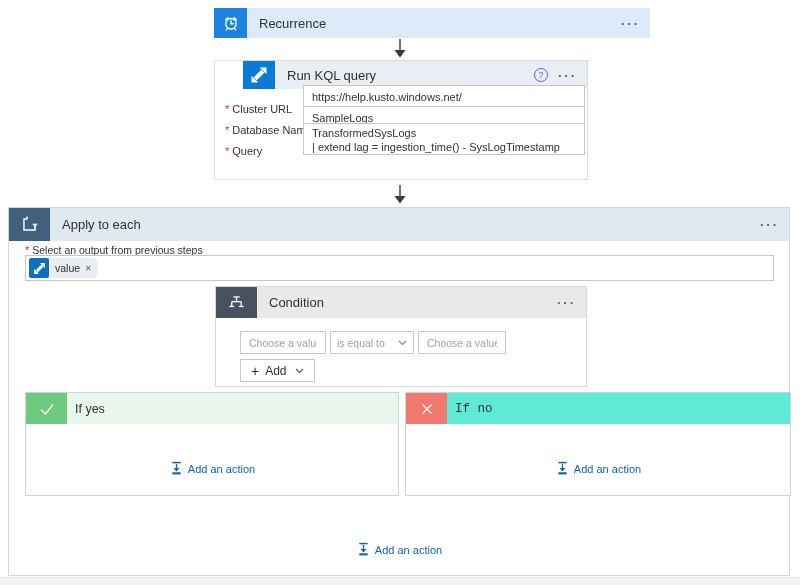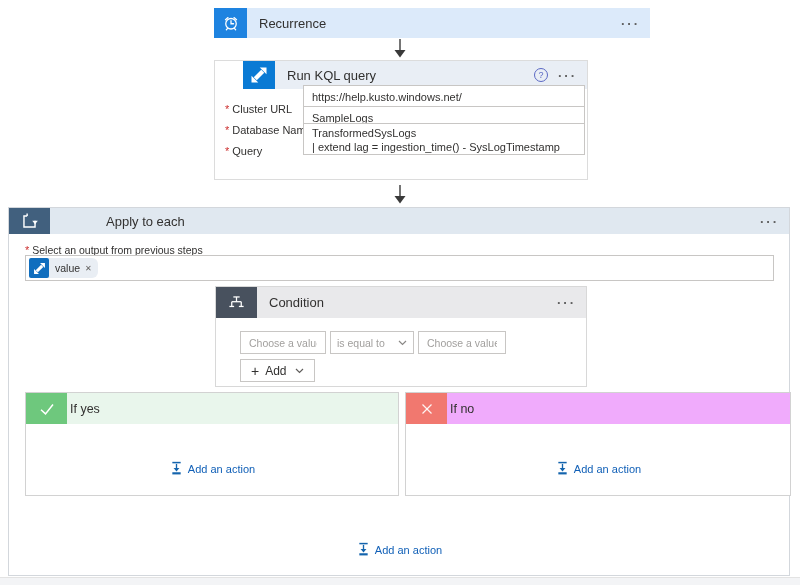--- a/index.html
+++ b/index.html
@@ -35,21 +35,21 @@
   .kql-head .ellipsis { margin-left:10px; }
   .kql-row { position:absolute; left:0; display:flex; align-items:center; }
   .kql-row .lab { position:absolute; left:10px; top:2px; white-space:nowrap; }
   .kql-input { position:absolute; left:88px; width:282px; height:24px; }
   .query-box { position:absolute; left:88px; width:282px; height:32px; border:1px solid #c8c6c4;
     background:#fff; font-size:11px; color:#323130; padding:2px 8px; line-height:14px; }
 
   
   .apply { position:absolute; left:8px; top:207px; width:782px; height:369px;
     background:#ffffff; border:1px solid #d3d7dc; }
-  .apply-head { height:26px; background:#e0e8f0; display:flex; align-items:center; cursor:pointer;gap:44px; }
+  .apply-head { height:33px; background:#e0e8f0; display:flex; align-items:center; cursor:pointer; }
   .apply-icon { width:41px; background:#41607e; }
   .select-label { position:absolute; left:16px; top:36px; font-size:10.5px; color:#323130; }
   .big-input { position:absolute; left:16px; top:47px; width:749px; height:26px;
     border:1px solid #c8c6c4; background:#fff; display:flex; align-items:center; padding:0 3px; }
   .chip { display:flex; align-items:center; background:#e9eef4; border-radius:6px;
     height:20px; padding-right:6px; cursor:pointer; }
   .chip .chip-ic { width:20px; height:20px; background:#106ebe; display:flex;
     align-items:center; justify-content:center; border-radius:2px; }
   .chip .chip-txt { font-size:10.5px; color:#323130; margin:0 5px 0 6px; }
   .chip .chip-x { font-size:8px; color:#605e5c; cursor:pointer; }
@@ -70,24 +70,24 @@
     font-size:12px; color:#323130; cursor:pointer; }
   .add-btn .plus { font-size:14px; font-weight:400; margin-right:6px; color:#323130; }
   .add-btn .chev { margin-left:8px; }
 
   
   .branch { position:absolute; top:184px; height:104px; background:#fff; border:1px solid #d2d2d2; }
   .branch-yes { left:16px; width:374px; }
   .branch-no  { left:396px; width:386px; }
   .branch-head { height:31px; display:flex; align-items:center; cursor:pointer; }
   .branch-yes .branch-head { background:#e9f6ec; }
-  .branch-no  .branch-head { background:#f0abfc; }
+  .branch-no  .branch-head { background:#5eead4;font-family:Liberation Mono, monospace; }
   .yes-icon { width:41px; background:#6ec87d; }
   .no-icon  { width:41px; background:#f1786f; }
-  .branch-title { font-size:12.5px; color:#323130; margin-left:3px; }
+  .branch-title { font-size:12.5px; color:#323130; margin-left:8px; }
 
   .add-action { position:absolute; left:0; right:0; display:flex; align-items:center;
     justify-content:center; gap:4px; cursor:pointer; }
   .add-action span { font-size:11px; color:#1160b7; }
   .branch .add-action { top:68px; }
   .apply .bottom-add { top:334px; }
 
   .bottom-strip { position:absolute; left:0; top:577px; width:800px; height:8px;
     background:#f3f4f6; border-top:1px solid #e3e3e3; }
 </style>

